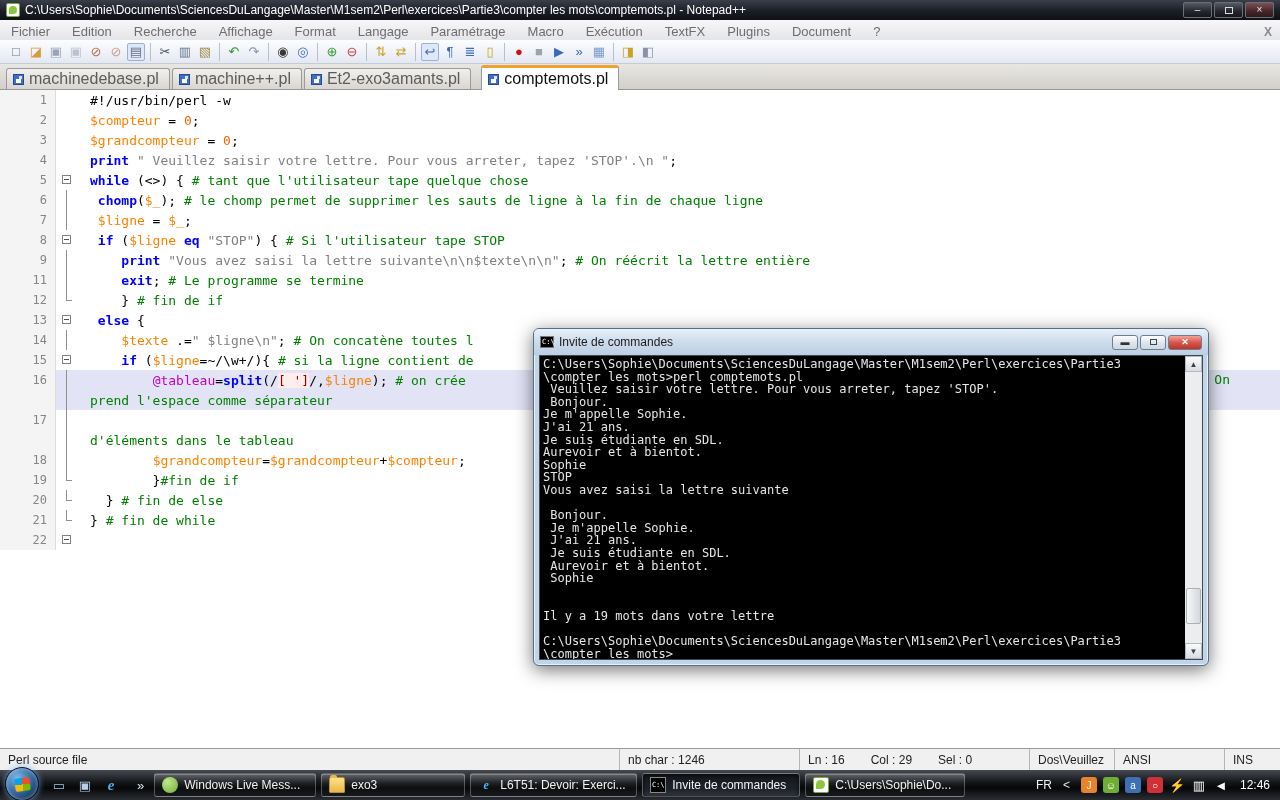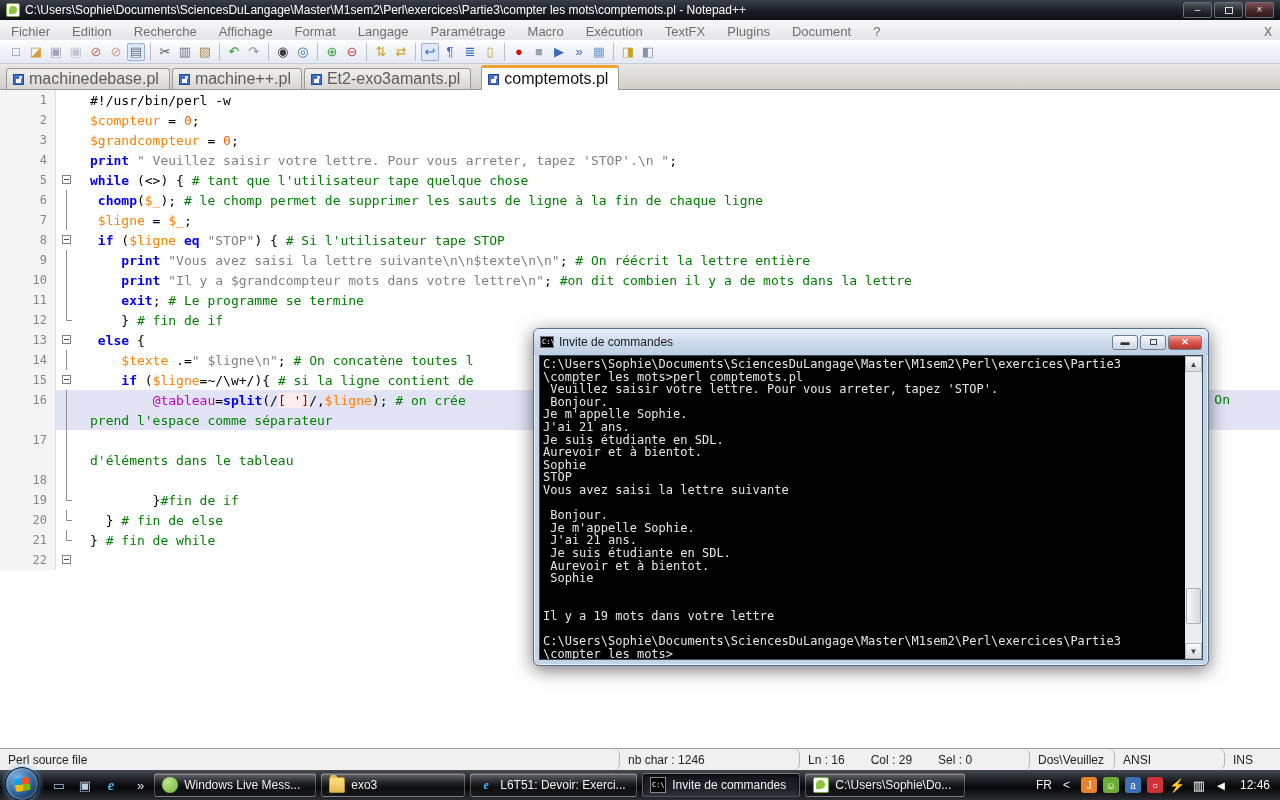--- a/index.html
+++ b/index.html
@@ -64,21 +64,21 @@
   .sy-v { color:#ff8000; }
   .sy-a { color:#c400c4; }
   .sy-s { color:#808080; }
   .sy-c { color:#008000; }
   .sy-n { color:#ff6000; }
   .sy-r { color:#a00000; background:#ffecec; }
 
   
   #statusbar { position:absolute; left:0; top:748px; width:1280px; height:22px;
     background:#f0f0f0; border-top:1px solid #9a9a9a; display:flex; font-size:12px; color:#222; }
-  .scell { border-right:1px solid #b5b5b5; display:flex; align-items:center; padding:0 8px; height:100%; white-space:nowrap; overflow:hidden;border-radius:6px; }
+  .scell { border-right:1px solid #b5b5b5; display:flex; align-items:center; padding:0 8px; height:100%; white-space:nowrap; overflow:hidden; }
   .scell .gap { display:inline-block; width:26px; }
 
   
   #cmdwin { position:absolute; left:533px; top:328px; width:676px; height:338px;
     border:1px solid #51708f; border-radius:6px; background:#c2d4e6;
     box-shadow:0 4px 18px rgba(0,0,0,.55), inset 0 0 0 1px rgba(255,255,255,.65); }
   #cmd-titlebar { height:26px; display:flex; align-items:center; padding:0 6px; font-size:12px; color:#1a1a1a;
     background:linear-gradient(#e9f1f9,#cfdded 45%,#bccfe2); border-radius:5px 5px 0 0; }
   #cmd-icon { width:14px; height:12px; background:#000; border:1px solid #777; color:#fff; font-size:7px; line-height:10px;
     font-family:"DejaVu Sans Mono", monospace; text-align:left; padding-left:1px; margin-right:5px; flex:none; }
@@ -231,31 +231,30 @@
   <div id="editor">
       <div class="erow"><span class="eln">1</span><span class="efold"></span><span class="ecode"><span class="sy-p">#!/usr/bin/perl -w</span></span></div>
       <div class="erow"><span class="eln">2</span><span class="efold"></span><span class="ecode"><span class="sy-v">$compteur</span><span class="sy-p"> = </span><span class="sy-n">0</span><span class="sy-p">;</span></span></div>
       <div class="erow"><span class="eln">3</span><span class="efold"></span><span class="ecode"><span class="sy-v">$grandcompteur</span><span class="sy-p"> = </span><span class="sy-n">0</span><span class="sy-p">;</span></span></div>
       <div class="erow"><span class="eln">4</span><span class="efold"></span><span class="ecode"><span class="sy-k">print</span><span class="sy-p"> </span><span class="sy-s">" Veuillez saisir votre lettre. Pour vous arreter, tapez 'STOP'.\n "</span><span class="sy-p">;</span></span></div>
       <div class="erow"><span class="eln">5</span><span class="efold"><div class="fbox"></div></span><span class="ecode"><span class="sy-k">while</span><span class="sy-p"> (&lt;&gt;) { </span><span class="sy-c"># tant que l'utilisateur tape quelque chose</span></span></div>
       <div class="erow"><span class="eln">6</span><span class="efold"><div class="fline"></div></span><span class="ecode"><span class="sy-p"> </span><span class="sy-k">chomp</span><span class="sy-p">(</span><span class="sy-v">$_</span><span class="sy-p">); </span><span class="sy-c"># le chomp permet de supprimer les sauts de ligne à la fin de chaque ligne</span></span></div>
       <div class="erow"><span class="eln">7</span><span class="efold"><div class="fline"></div></span><span class="ecode"><span class="sy-p"> </span><span class="sy-v">$ligne</span><span class="sy-p"> = </span><span class="sy-v">$_</span><span class="sy-p">;</span></span></div>
       <div class="erow"><span class="eln">8</span><span class="efold"><div class="fbox"></div></span><span class="ecode"><span class="sy-p"> </span><span class="sy-k">if</span><span class="sy-p"> (</span><span class="sy-v">$ligne</span><span class="sy-p"> </span><span class="sy-k">eq</span><span class="sy-p"> </span><span class="sy-s">"STOP"</span><span class="sy-p">) { </span><span class="sy-c"># Si l'utilisateur tape STOP</span></span></div>
       <div class="erow"><span class="eln">9</span><span class="efold"><div class="fline"></div></span><span class="ecode"><span class="sy-p">    </span><span class="sy-k">print</span><span class="sy-p"> </span><span class="sy-s">"Vous avez saisi la lettre suivante\n\n$texte\n\n"</span><span class="sy-p">; </span><span class="sy-c"># On réécrit la lettre entière</span></span></div>
-      <div class="erow"><span class="eln">10</span><span class="efold"><div class="fline"></div></span><span class="ecode"><span class="sy-p">    </span><span class="sy-k">print</span><span class="sy-p"> </span><span class="sy-s">"Il y a $grandcompteur mots dans votre lettre\n"</span><span class="sy-p">; </span><span class="sy-c">#on dit combien il y a de mots dans la lettre</span></span></div>
       <div class="erow"><span class="eln">11</span><span class="efold"><div class="fline"></div></span><span class="ecode"><span class="sy-p">    </span><span class="sy-k">exit</span><span class="sy-p">; </span><span class="sy-c"># Le programme se termine</span></span></div>
       <div class="erow"><span class="eln">12</span><span class="efold"><div class="fend"></div></span><span class="ecode"><span class="sy-p">    } </span><span class="sy-c"># fin de if</span></span></div>
       <div class="erow"><span class="eln">13</span><span class="efold"><div class="fbox"></div></span><span class="ecode"><span class="sy-p"> </span><span class="sy-k">else</span><span class="sy-p"> {</span></span></div>
       <div class="erow"><span class="eln">14</span><span class="efold"><div class="fline"></div></span><span class="ecode"><span class="sy-p">    </span><span class="sy-v">$texte</span><span class="sy-p"> .=</span><span class="sy-s">" $ligne\n"</span><span class="sy-p">; </span><span class="sy-c"># On concatène toutes l</span></span></div>
       <div class="erow"><span class="eln">15</span><span class="efold"><div class="fbox"></div></span><span class="ecode"><span class="sy-p">    </span><span class="sy-k">if</span><span class="sy-p"> (</span><span class="sy-v">$ligne</span><span class="sy-p">=~/\w+/){ </span><span class="sy-c"># si la ligne contient de</span></span></div>
       <div class="erow hl"><span class="eln">16</span><span class="efold"><div class="fline"></div></span><span class="ecode"><span class="sy-p">        </span><span class="sy-a">@tableau</span><span class="sy-p">=</span><span class="sy-k">split</span><span class="sy-p">(/</span><span class="sy-r">[ ']</span><span class="sy-p">/,</span><span class="sy-v">$ligne</span><span class="sy-p">); </span><span class="sy-c"># on crée</span></span><span class="efrag sy-c">. On</span></div>
       <div class="erow hl"><span class="eln"></span><span class="efold"><div class="fline"></div></span><span class="ecode"><span class="sy-c">prend l'espace comme séparateur</span></span></div>
       <div class="erow"><span class="eln">17</span><span class="efold"><div class="fline"></div></span></div>
       <div class="erow"><span class="eln"></span><span class="efold"><div class="fline"></div></span><span class="ecode"><span class="sy-c">d'éléments dans le tableau</span></span></div>
-      <div class="erow"><span class="eln">18</span><span class="efold"><div class="fline"></div></span></div>
+      <div class="erow"><span class="eln">18</span><span class="efold"><div class="fline"></div></span><span class="ecode"><span class="sy-p">        </span><span class="sy-v">$grandcompteur</span><span class="sy-p">=</span><span class="sy-v">$grandcompteur</span><span class="sy-p">+</span><span class="sy-v">$compteur</span><span class="sy-p">;</span></span></div>
       <div class="erow"><span class="eln">19</span><span class="efold"><div class="fend"></div></span><span class="ecode"><span class="sy-p">        }</span><span class="sy-c">#fin de if</span></span></div>
       <div class="erow"><span class="eln">20</span><span class="efold"><div class="fend"></div></span><span class="ecode"><span class="sy-p">  } </span><span class="sy-c"># fin de else</span></span></div>
       <div class="erow"><span class="eln">21</span><span class="efold"><div class="fend"></div></span><span class="ecode"><span class="sy-p">} </span><span class="sy-c"># fin de while</span></span></div>
       <div class="erow"><span class="eln">22</span><span class="efold"><div class="fbox"></div></span><span class="ecode"></span></div>
     </div>
 
   <div id="statusbar">
     <div class="scell" style="width:620px">Perl source file</div>
     <div class="scell" style="width:180px">nb char : 1246</div>
     <div class="scell" style="width:230px">

